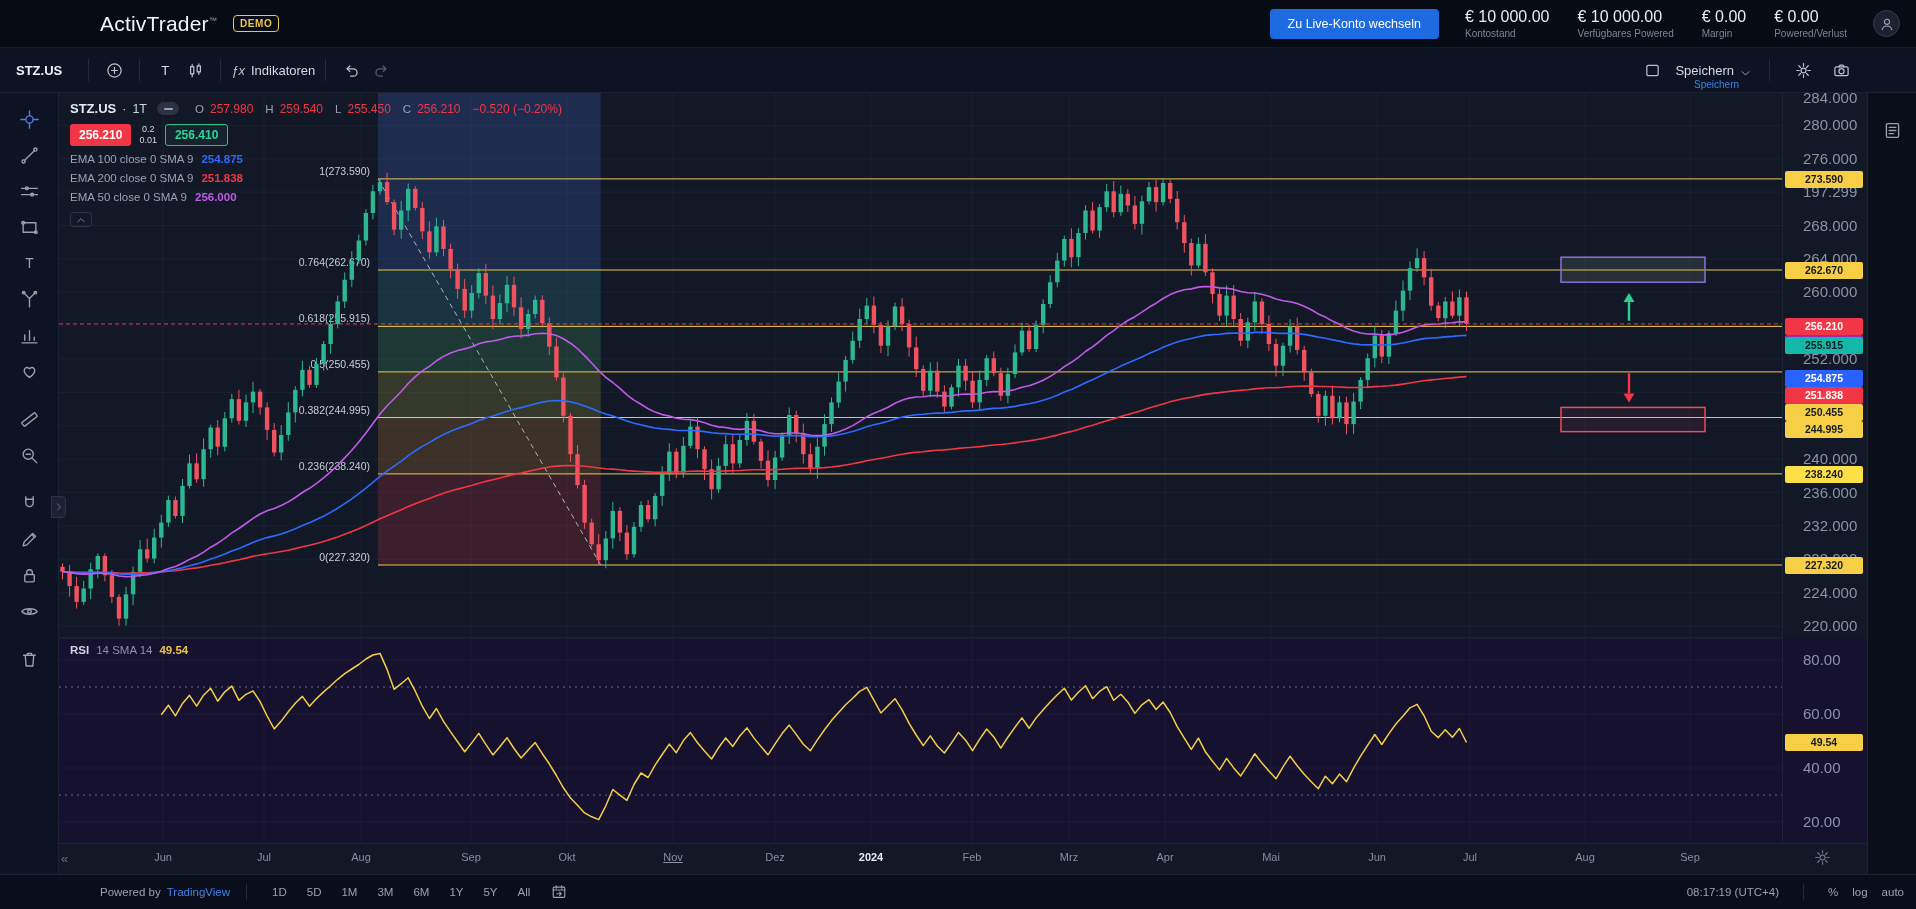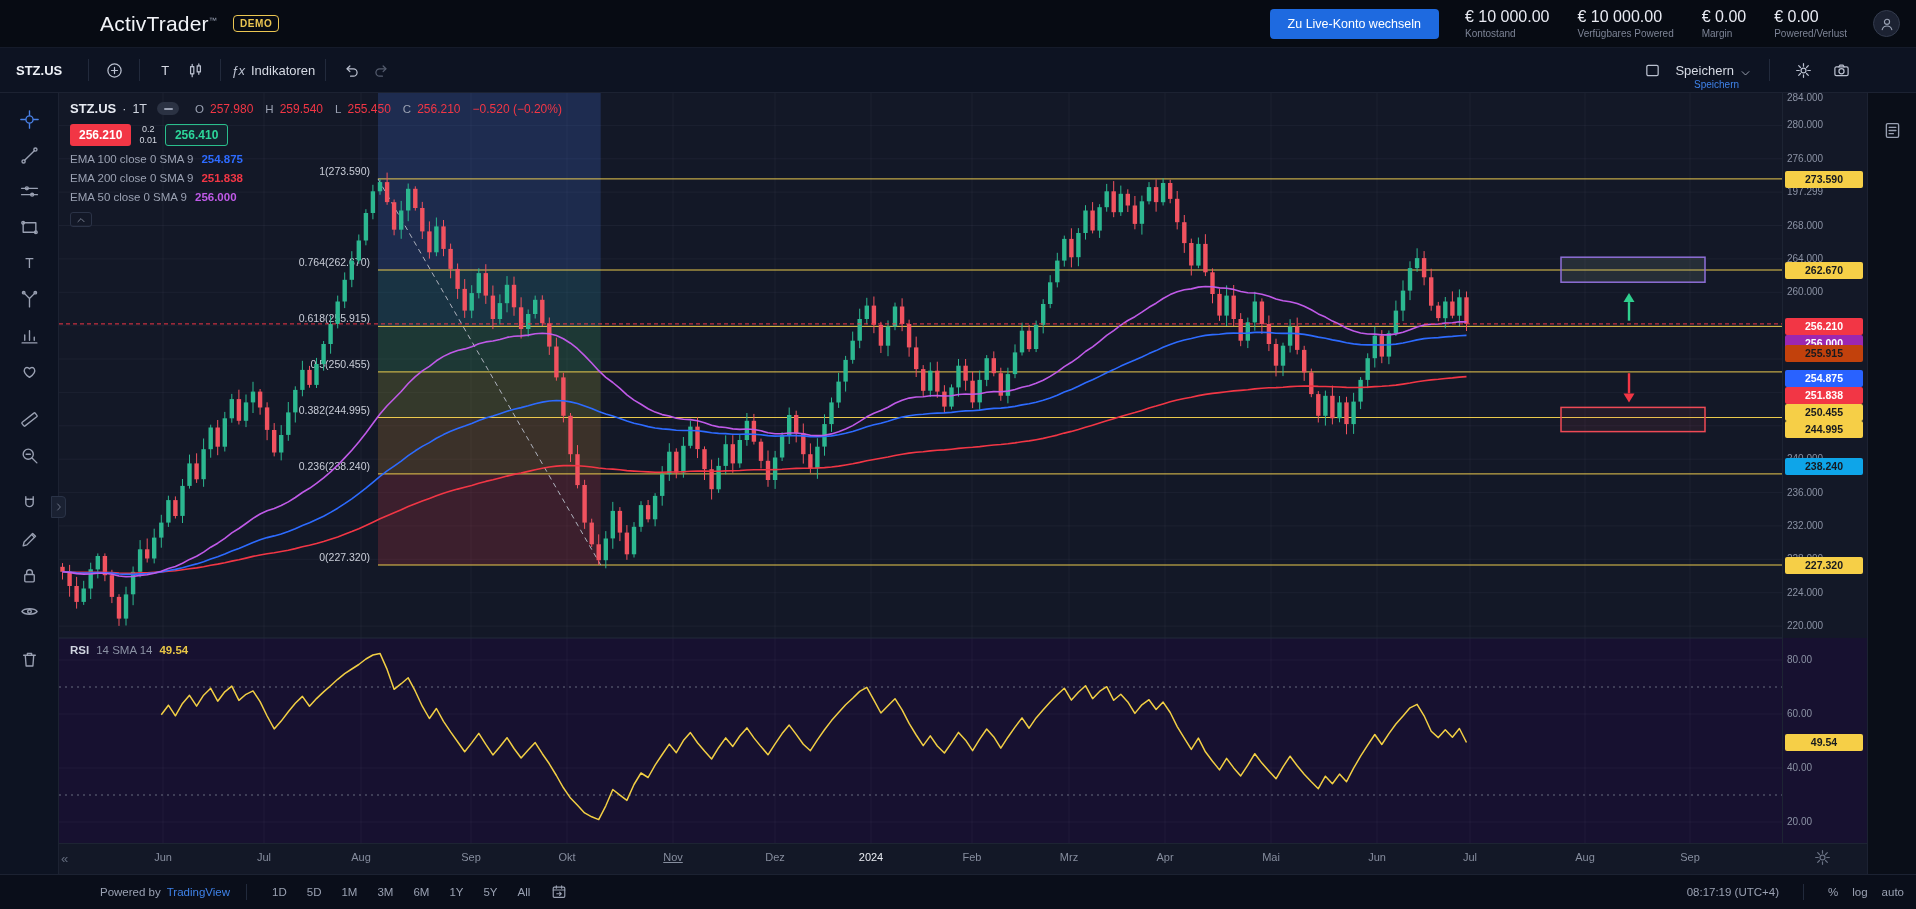--- a/index.html
+++ b/index.html
@@ -42,26 +42,26 @@
   .tool svg{width:19px;height:19px}
   .tgap{height:12px}
   .sb-expand{position:absolute;left:51px;top:496px;width:15px;height:22px;background:#1a2132;border:1px solid #2a3347;border-radius:0 4px 4px 0;color:#8b92a4;display:flex;align-items:center;justify-content:center;z-index:9}
   .sb-expand svg{width:10px;height:10px}
 
   
   .chart-bg{position:absolute;left:59px;top:93px;width:1808px;height:781px;background:#131827;z-index:1}
   .rsi-tint{position:absolute;left:59px;top:638px;width:1808px;height:205px;background:#171130;z-index:2}
   #chart{position:absolute;left:59px;top:93px;z-index:3}
   #price-scale{position:absolute;left:1782px;top:93px;width:85px;height:750px;z-index:5;border-left:1px solid #1d2433}
-  .pl{position:absolute;left:4px;font-size:10px;color:#8b92a4;height:14px;line-height:14px}
+  .pl{position:absolute;left:20px;font-size:15px;color:#8b92a4;height:14px;line-height:14px}
   .badge{position:absolute;left:2px;width:78px;height:17px;line-height:17px;text-align:center;font-size:10.5px;border-radius:2px;font-weight:600}
   #time-axis{position:absolute;left:59px;top:843px;width:1723px;height:31px;z-index:5}
   .axis-line{position:absolute;left:59px;top:843px;width:1808px;height:1px;background:#1d2433;z-index:5}
   .month{position:absolute;top:8px;transform:translateX(-50%);font-size:11px;color:#868d9e}
-  .month.major{color:#e8ebf2;font-weight:400}
+  .month.major{color:#e8ebf2;font-weight:700}
   .axis-left-btn{position:absolute;left:2px;top:8px;color:#626a7c;font-size:13px}
   .axis-gear{position:absolute;left:1814px;top:849px;color:#6a7284;z-index:6}
   .axis-gear svg{width:17px;height:17px}
 
   
   .legend{position:absolute;left:70px;top:101px;z-index:6}
   .lrow1{display:flex;align-items:center;gap:6px}
   .lsym{font-size:13px;font-weight:700;color:#e8ebf3}
   .ldot,.lint{font-size:12.5px;color:#cfd4df}
   .status-pill{width:22px;height:13px;border-radius:7px;background:#2b3243;display:inline-flex;align-items:center;justify-content:center;margin:0 4px}
@@ -808,26 +808,26 @@
       <div class="pl" style="top:493px">224.000</div>
       <div class="pl" style="top:526px">220.000</div>
       <div class="pl" style="top:560px">80.00</div>
       <div class="pl" style="top:614px">60.00</div>
       <div class="pl" style="top:668px">40.00</div>
       <div class="pl" style="top:722px">20.00</div>
       <div class="badge" style="top:78px;background:#f6cf47;color:#16191f">273.590</div>
       <div class="badge" style="top:169px;background:#f6cf47;color:#16191f">262.670</div>
       <div class="badge" style="top:225px;background:#f23645;color:#ffffff">256.210</div>
       <div class="badge" style="top:242px;background:#9c27b0;color:#ffffff">256.000</div>
-      <div class="badge" style="top:252px;background:#c2410c;color:#16191f">255.915</div>
+      <div class="badge" style="top:244px;background:#14b8a6;color:#16191f">255.915</div>
       <div class="badge" style="top:277px;background:#2962ff;color:#ffffff">254.875</div>
       <div class="badge" style="top:294px;background:#f23645;color:#ffffff">251.838</div>
       <div class="badge" style="top:311px;background:#f6cf47;color:#16191f">250.455</div>
       <div class="badge" style="top:328px;background:#f6cf47;color:#16191f">244.995</div>
-      <div class="badge" style="top:365px;background:#0ea5e9;color:#16191f">238.240</div>
+      <div class="badge" style="top:373px;background:#fde047;color:#16191f">238.240</div>
       <div class="badge" style="top:464px;background:#f6cf47;color:#16191f">227.320</div>
       <div class="badge" style="top:641px;background:#f6cf47;color:#16191f">49.54</div>
     </div>
 
   <div class="axis-line"></div>
   <div id="time-axis">
     <span class="axis-left-btn">«</span>
   <span class="month" style="left: 104px;">Jun</span>
       <span class="month" style="left: 205px;">Jul</span>
       <span class="month" style="left: 302px;">Aug</span>

